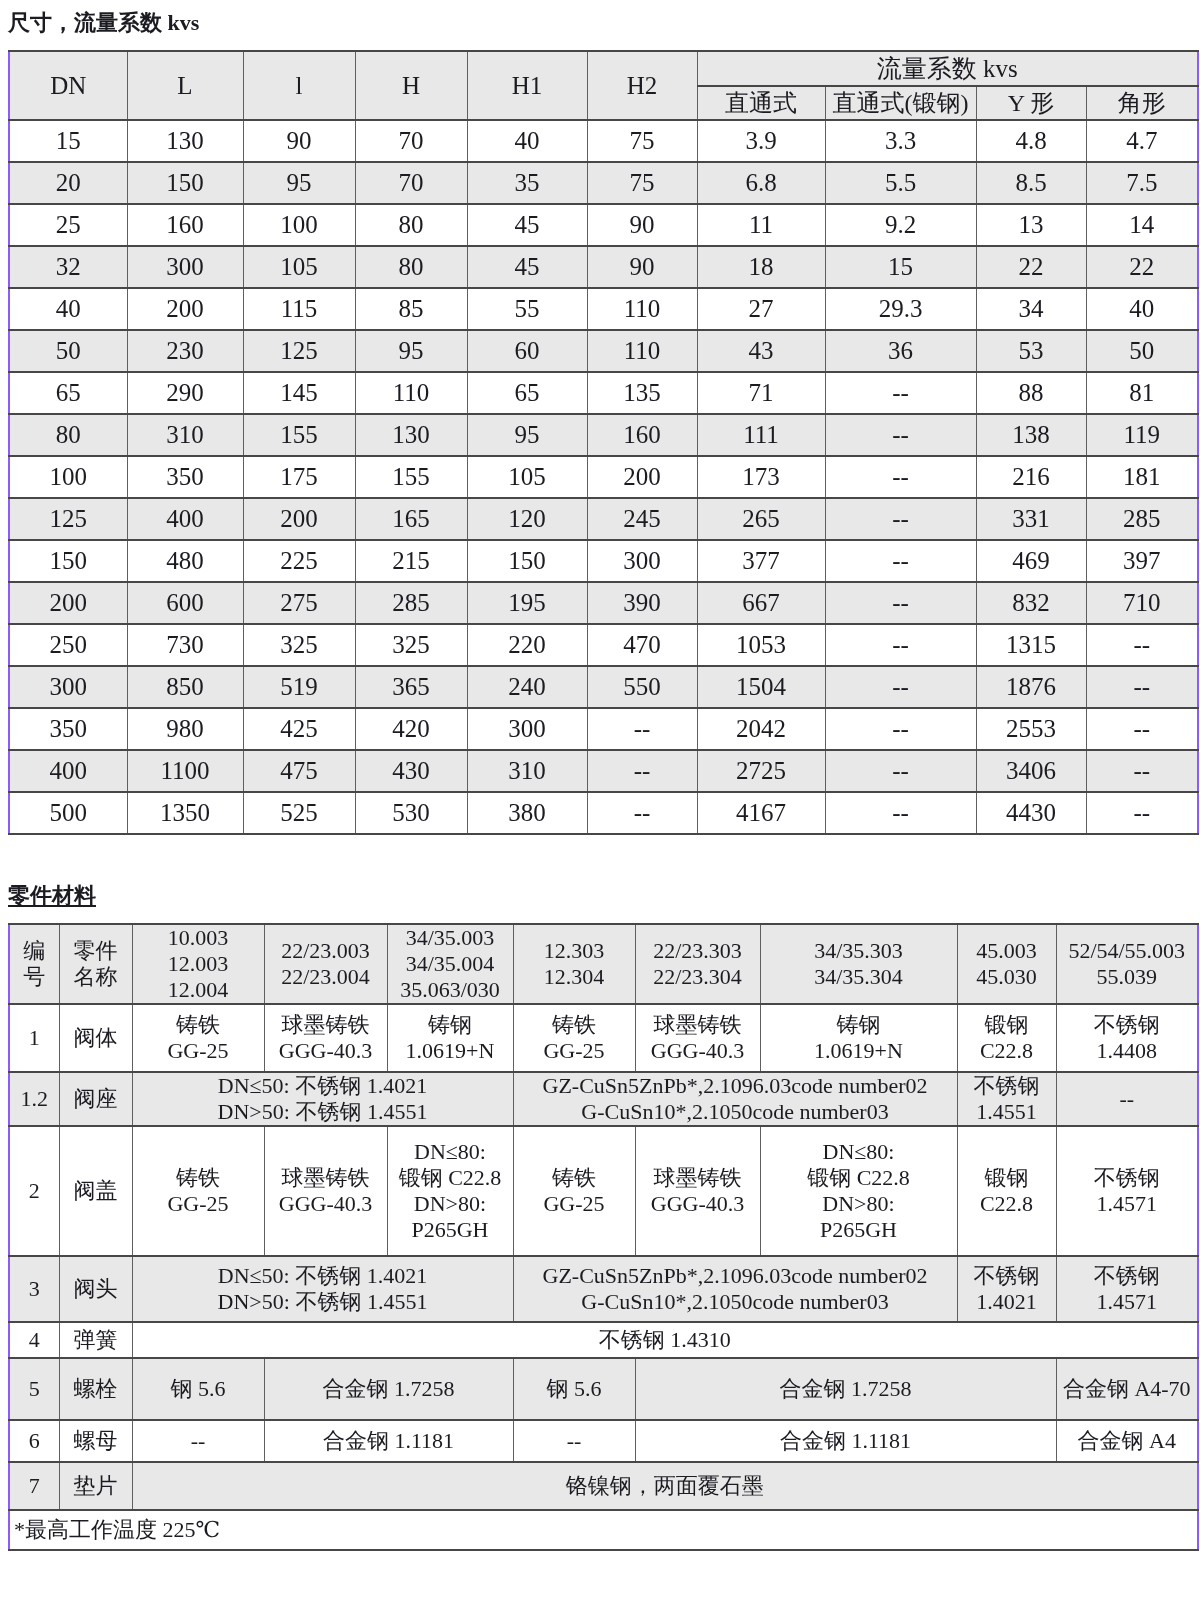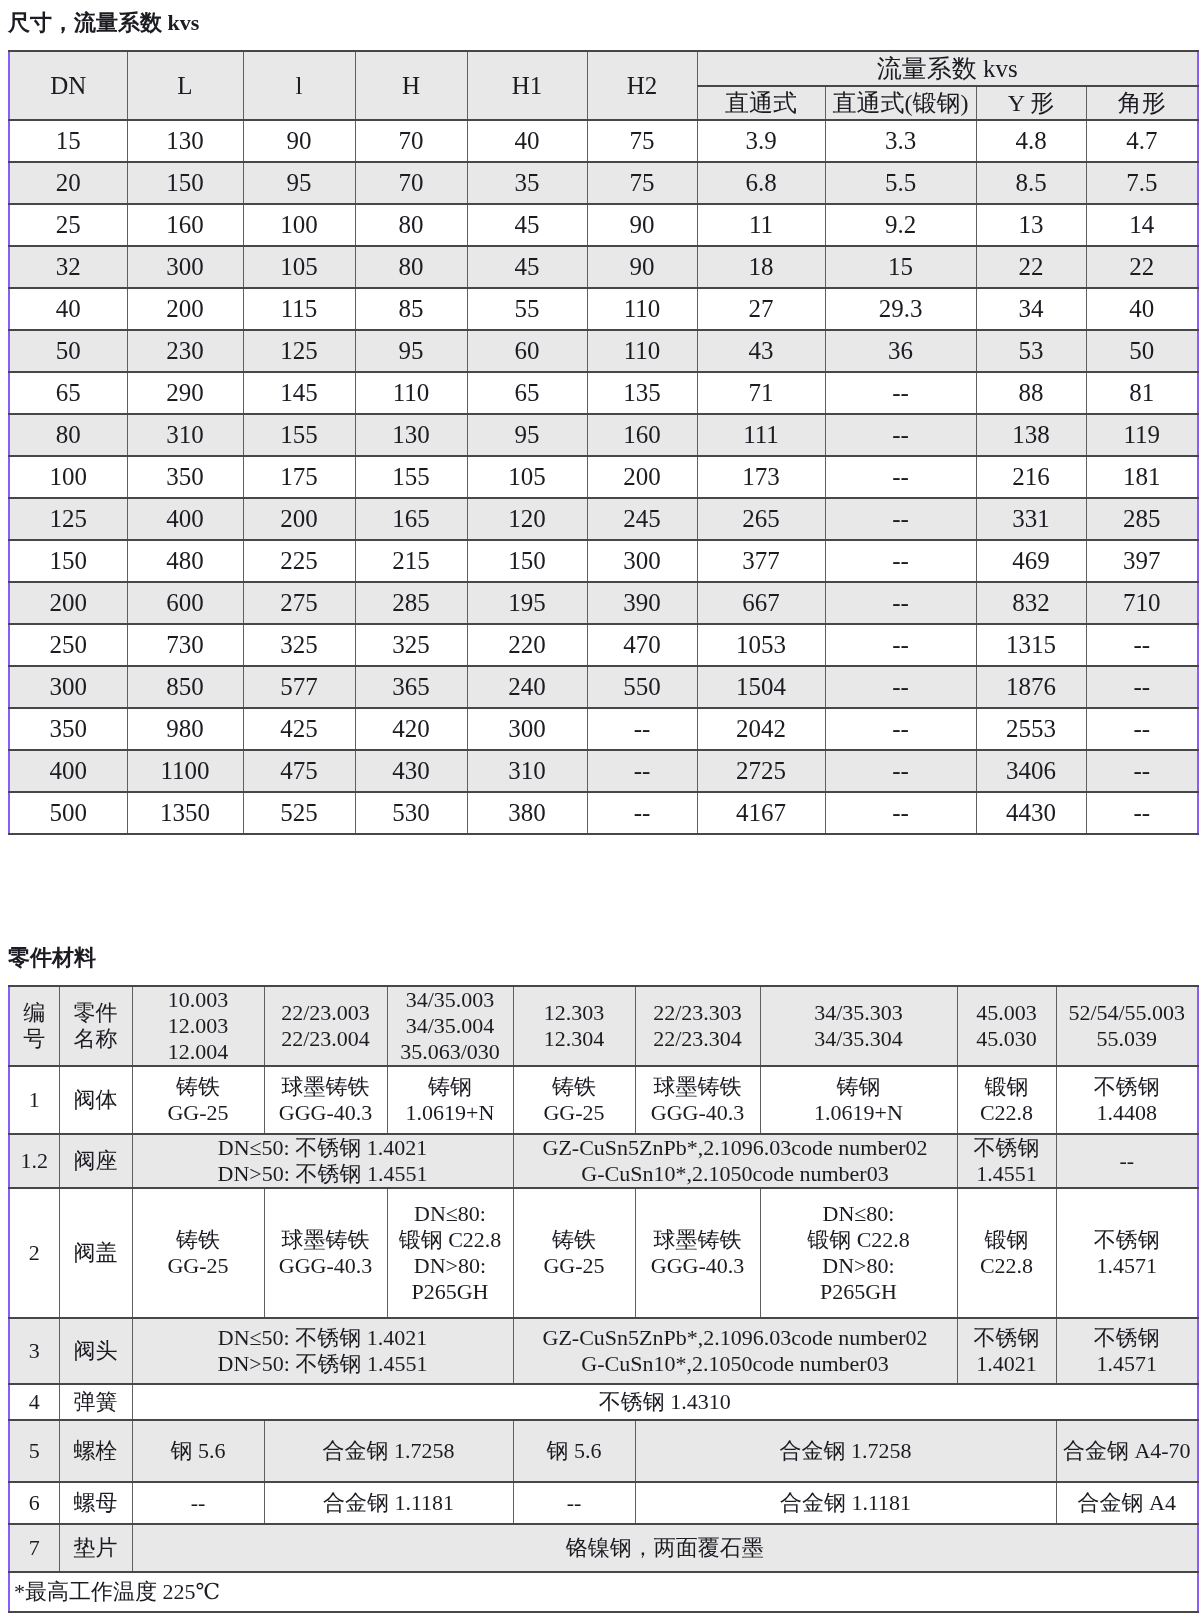--- a/index.html
+++ b/index.html
@@ -3,21 +3,21 @@
 <meta charset="utf-8">
 <style>
   html,body{margin:0;padding:0;}
   body{
     width:1200px;height:1623px;background:#ffffff;
     font-family:"Liberation Serif","DejaVu Serif",serif;
     color:#1b1b22;
   }
   .wrap{padding:6px 5px 0 8px;}
   .title{font-size:22px;font-weight:bold;margin:2px 0 12px 0;}
-  .title-2{margin-top:108px;}
+  .title-2{margin-top:46px;text-decoration:underline;}
   table{border-collapse:collapse;table-layout:fixed;width:1189px;border:2px solid #8b5cf6;}
   td{
     border-left:1px solid #5f5f5f;border-right:1px solid #5f5f5f;
     border-top:2px solid #474747;border-bottom:2px solid #474747;
     text-align:center;vertical-align:middle;padding:0 2px;
   }
   .g{background:#e8e8e8;}
   .pre{white-space:pre-line;}
   
   #t1 td{font-size:25px;}
@@ -228,21 +228,21 @@
           <td>220</td>
           <td>470</td>
           <td>1053</td>
           <td>--</td>
           <td>1315</td>
           <td>--</td>
         </tr>
         <tr class="g">
           <td>300</td>
           <td>850</td>
-          <td>577</td>
+          <td>519</td>
           <td>365</td>
           <td>240</td>
           <td>550</td>
           <td>1504</td>
           <td>--</td>
           <td>1876</td>
           <td>--</td>
         </tr>
         <tr>
           <td>350</td>

